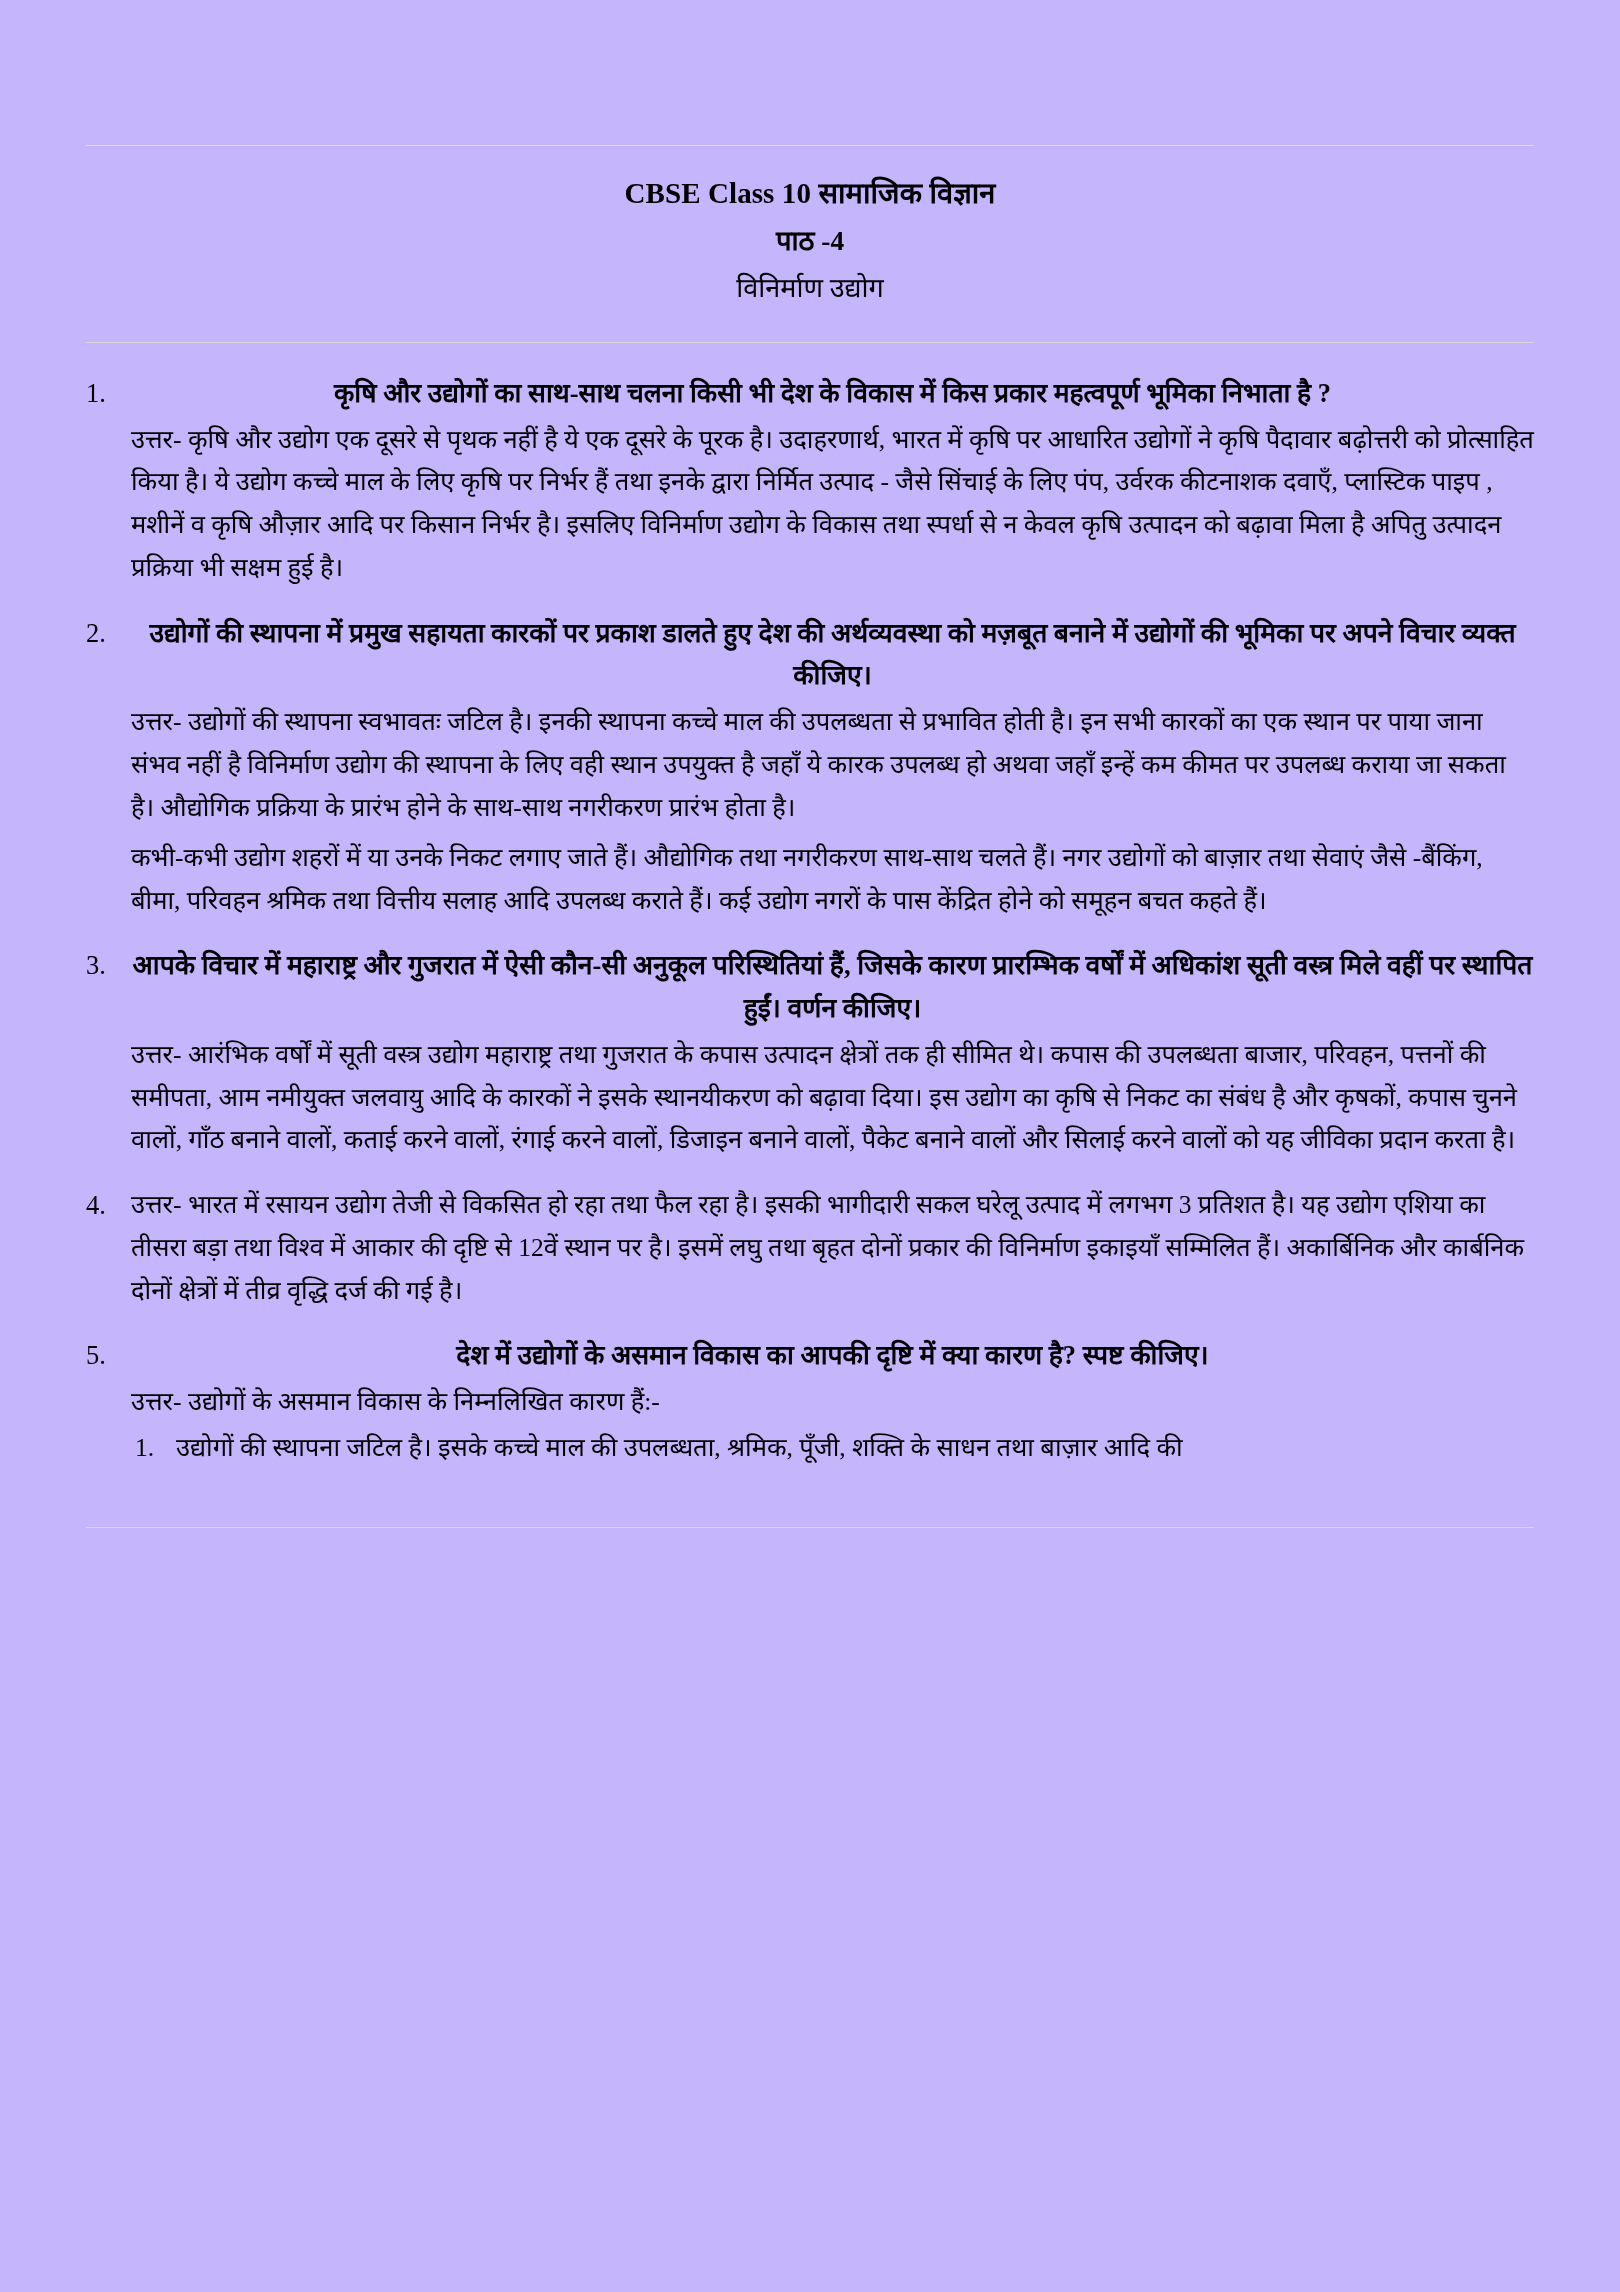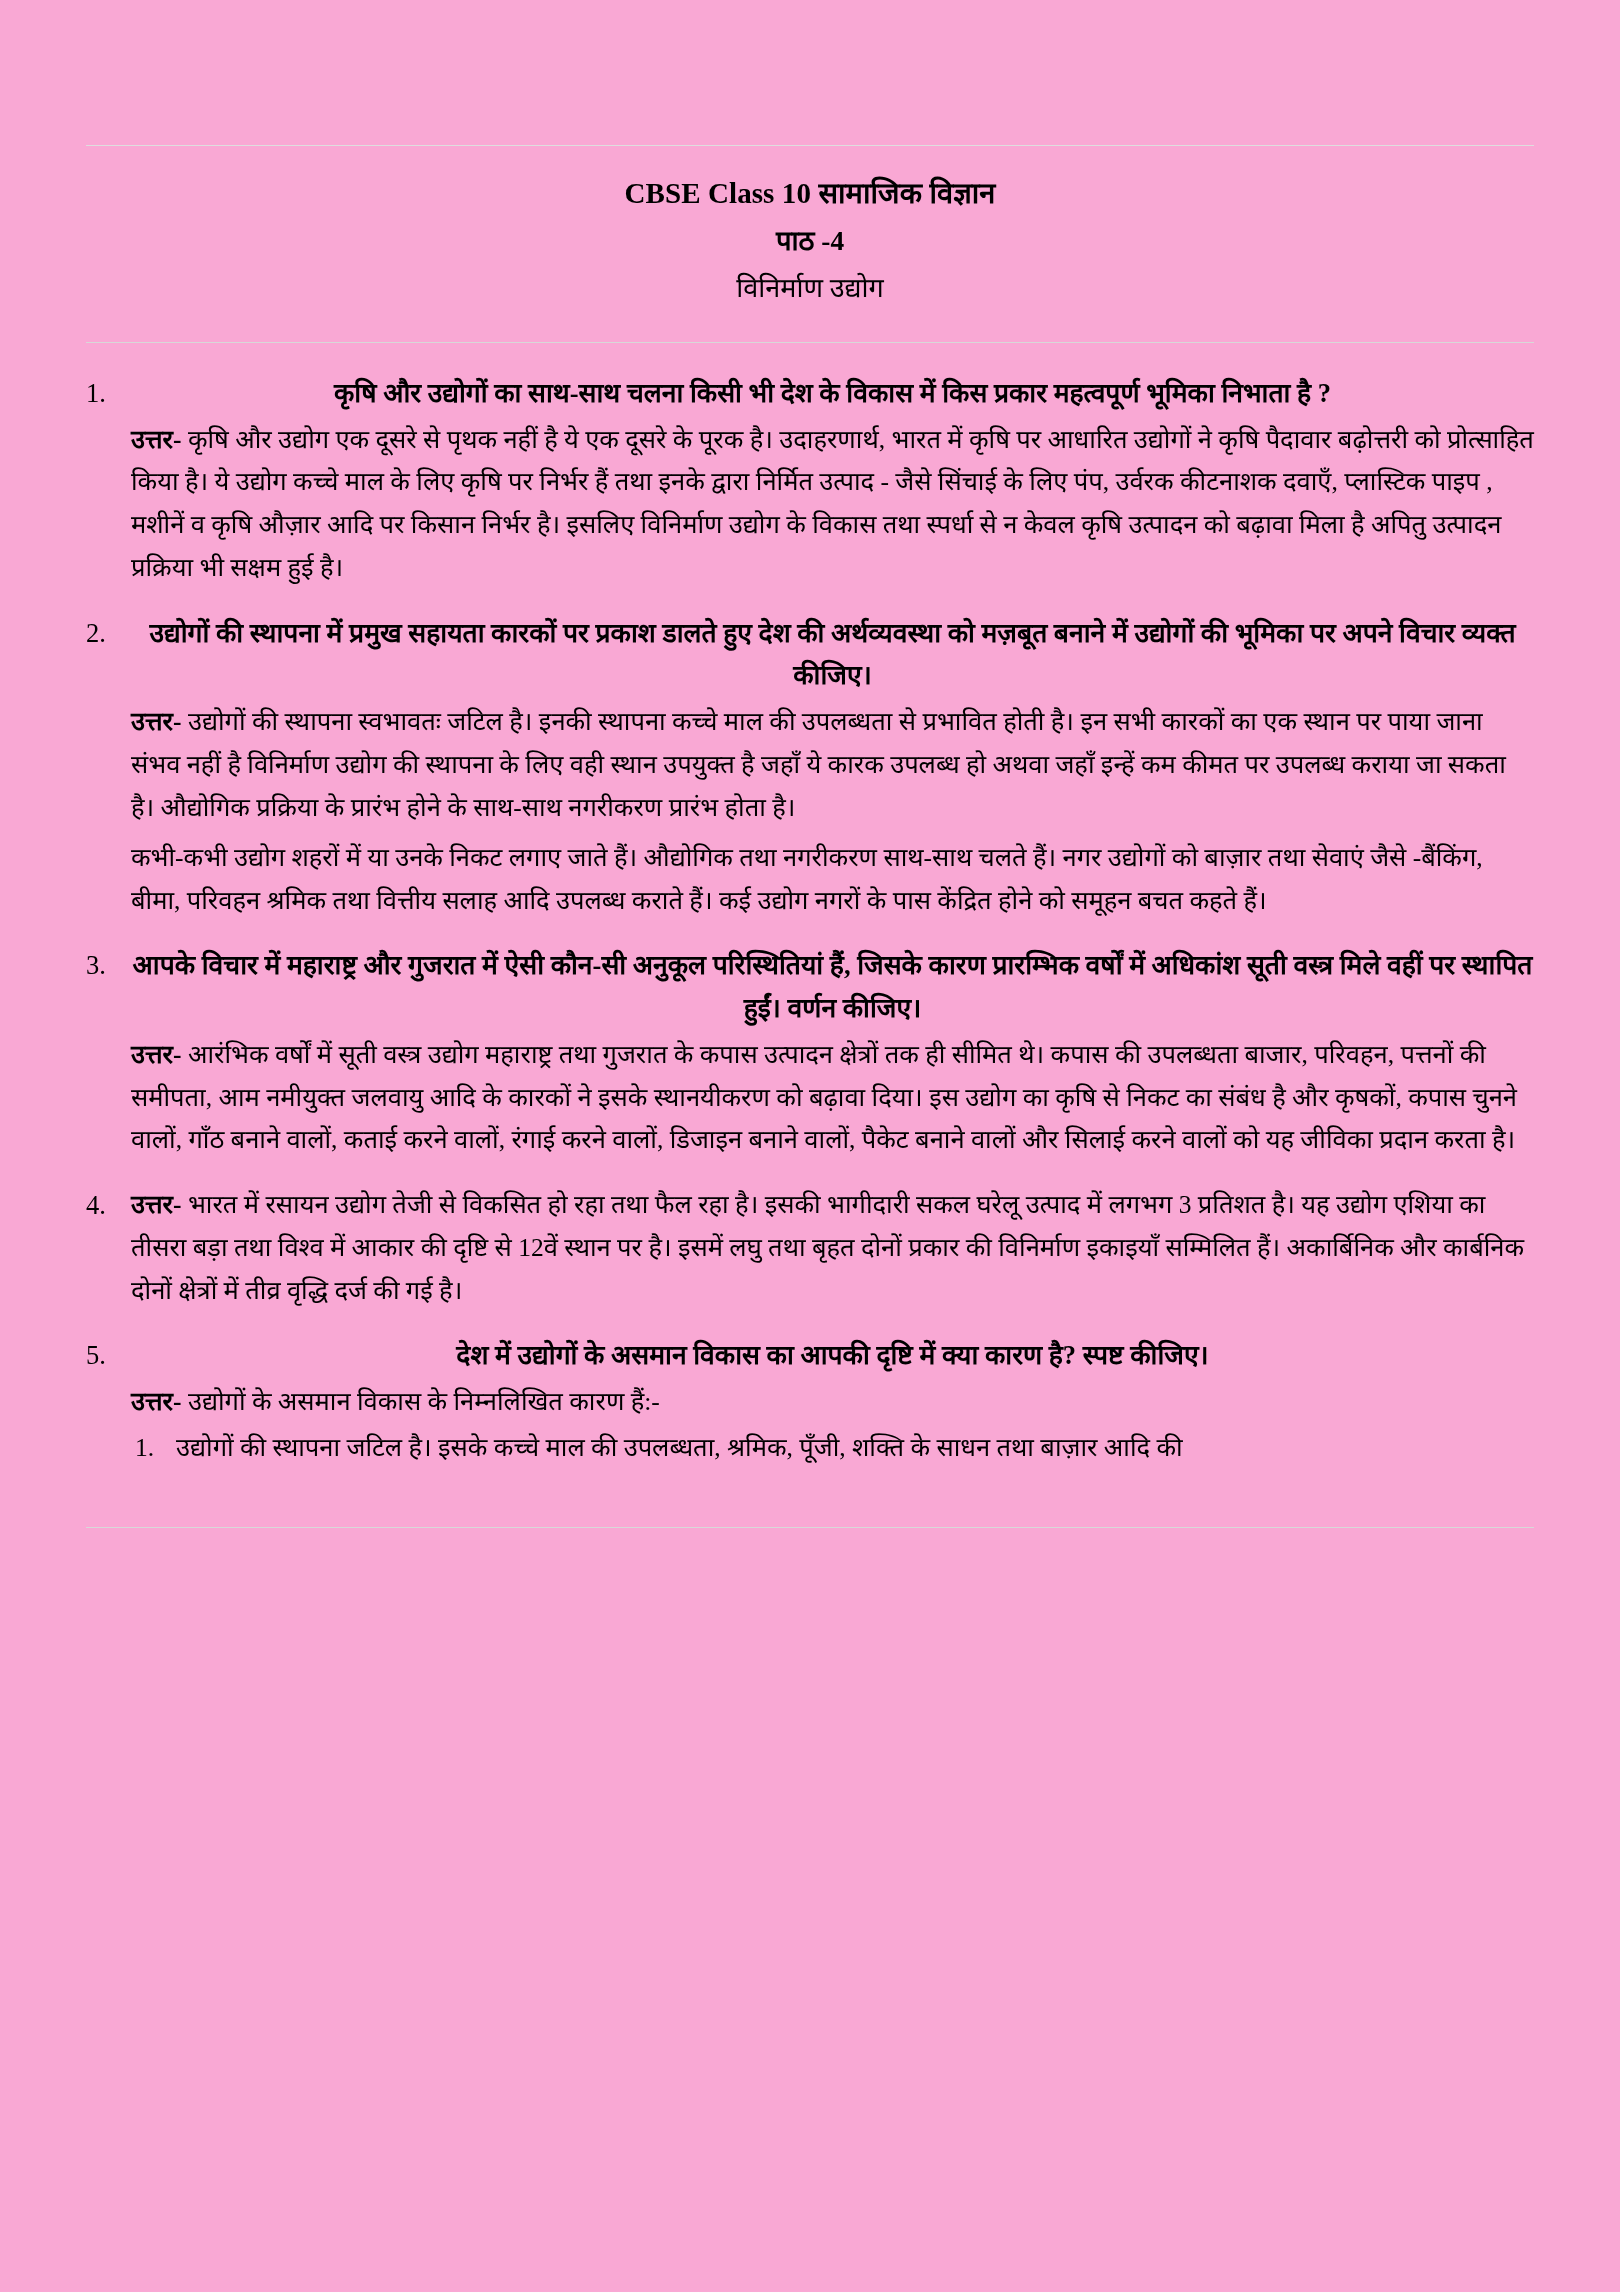--- a/index.html
+++ b/index.html
@@ -10,21 +10,21 @@
   }
   body {
     font-family: "Liberation Serif", "DejaVu Serif", serif;
     color: #000000;
   }
   .page {
     position: relative;
     width: 1620px;
     height: 2293px;
     margin: 0 auto;
-    background: #f9a8d4;
+    background: #c4b5fd;
     box-sizing: border-box;
     overflow: hidden;
     padding-left: 16px;
   }
   .page-inner {
     position: absolute;
     left: 0;
     top: 0;
     width: 1620px;
     padding: 0 86px;
@@ -107,21 +107,21 @@
   .a-para {
     font-size: 25.5px;
     line-height: 1.68;
     margin: 0;
     text-align: left;
   }
   .a-para + .a-para {
     margin-top: 7px;
   }
   .a-label {
-    font-weight: bold;
+    font-weight: normal;
   }
 
   
   .sub-list {
     list-style: none;
     margin: 3.9px 0 0 0;
     padding: 0;
   }
   .sub-item {
     position: relative;

